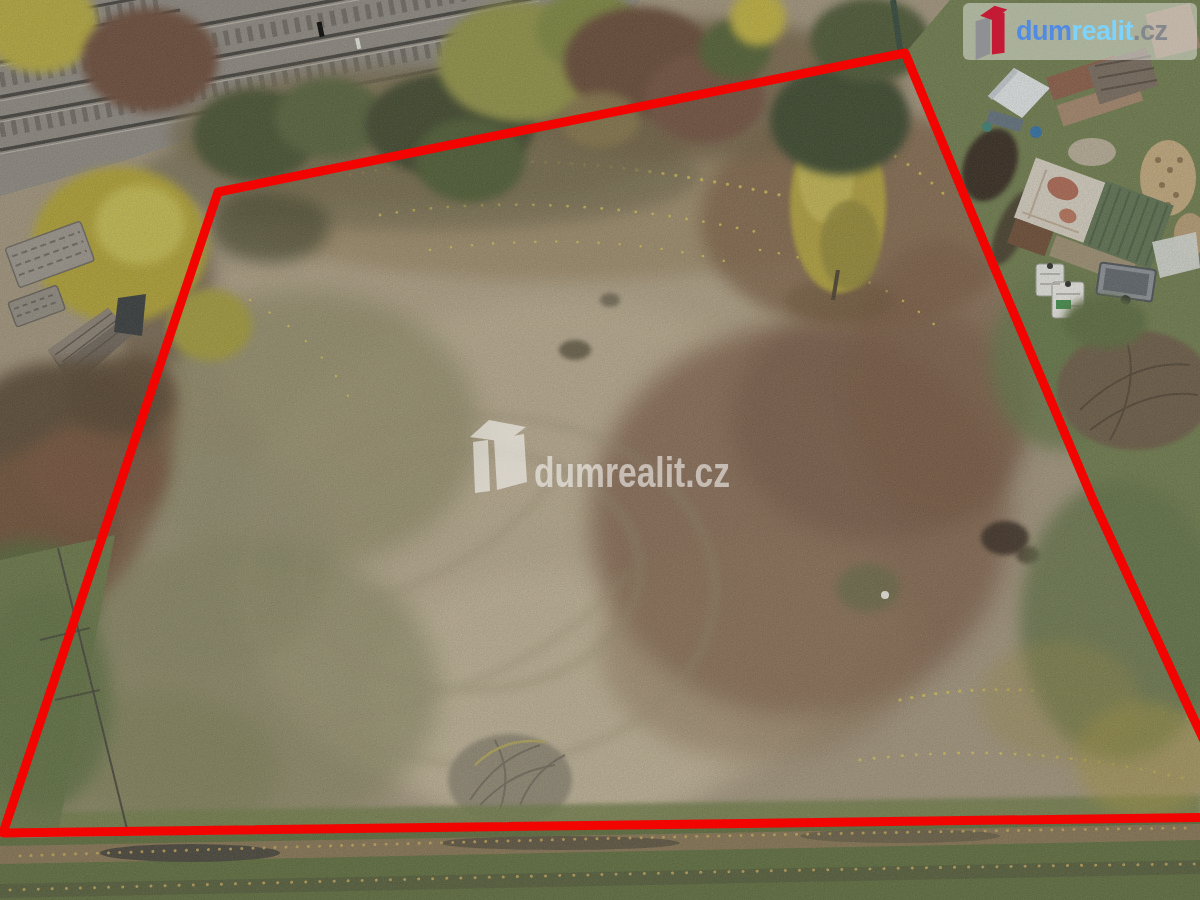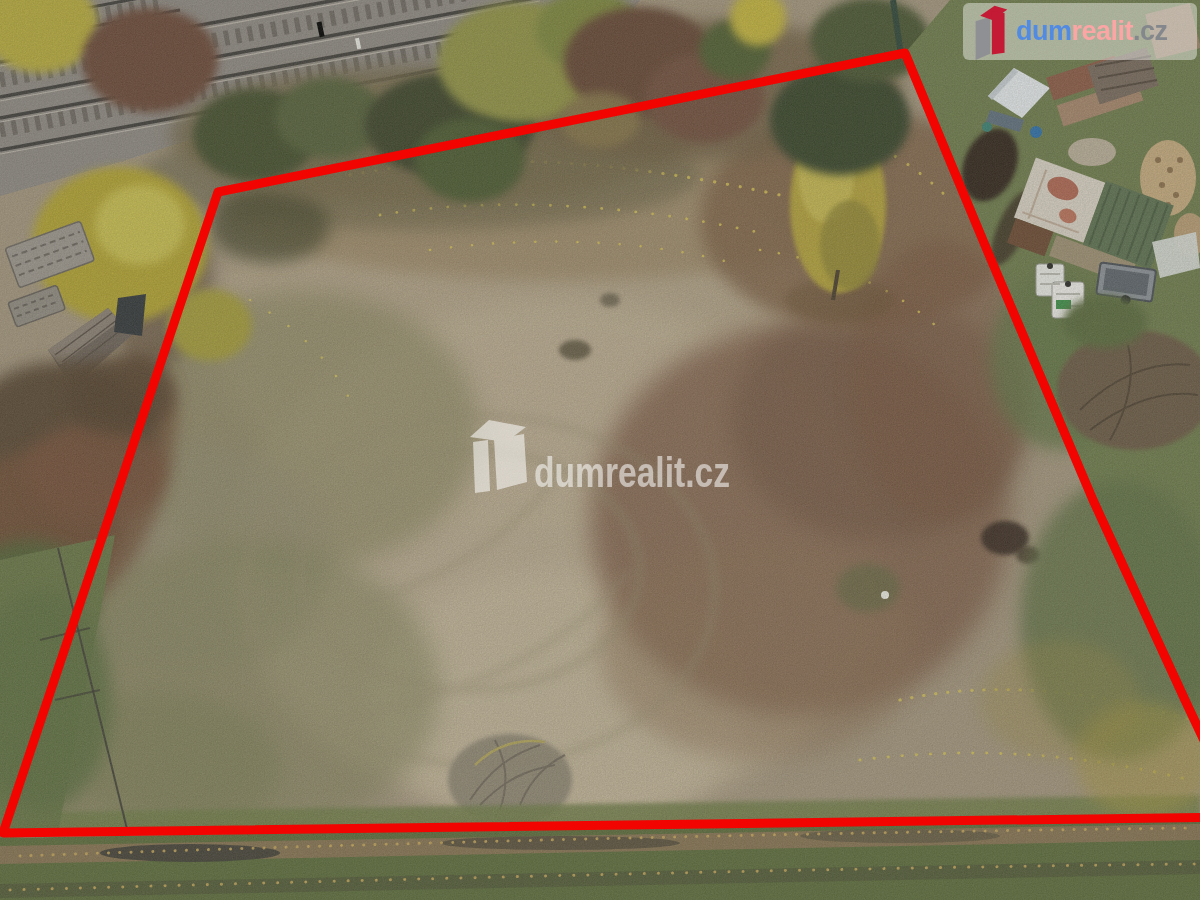--- a/index.html
+++ b/index.html
@@ -4,21 +4,21 @@
 <style>
   html,body{margin:0;padding:0;background:#222;}
   .stage{position:relative;width:1200px;height:900px;overflow:hidden;
          font-family:"Liberation Sans",sans-serif;}
   .stage svg.scene{position:absolute;inset:0;display:block;}
   .logo-badge{position:absolute;left:963px;top:3px;width:234px;height:57px;
     background:rgba(255,255,255,0.42);border-radius:6px;display:flex;
     align-items:center;padding-left:10px;box-sizing:border-box;gap:7px;}
   .logo-text{font-size:27px;font-weight:bold;letter-spacing:-0.5px;white-space:nowrap;}
   .logo-text .t-dum{color:#3b82f6;opacity:.8;}
-  .logo-text .t-realit{color:#fca5a5;}
+  .logo-text .t-realit{color:#7dd3fc;}
   .logo-text .t-cz{color:#84878b;text-align:right;}
   .wm{opacity:.55;}
 </style>
 </head>
 <body>
 
 <div class="stage">
 <svg class="scene" width="1200" height="900" viewBox="0 0 1200 900">
   <defs>
     <filter id="b2" x="-40%" y="-40%" width="180%" height="180%">

